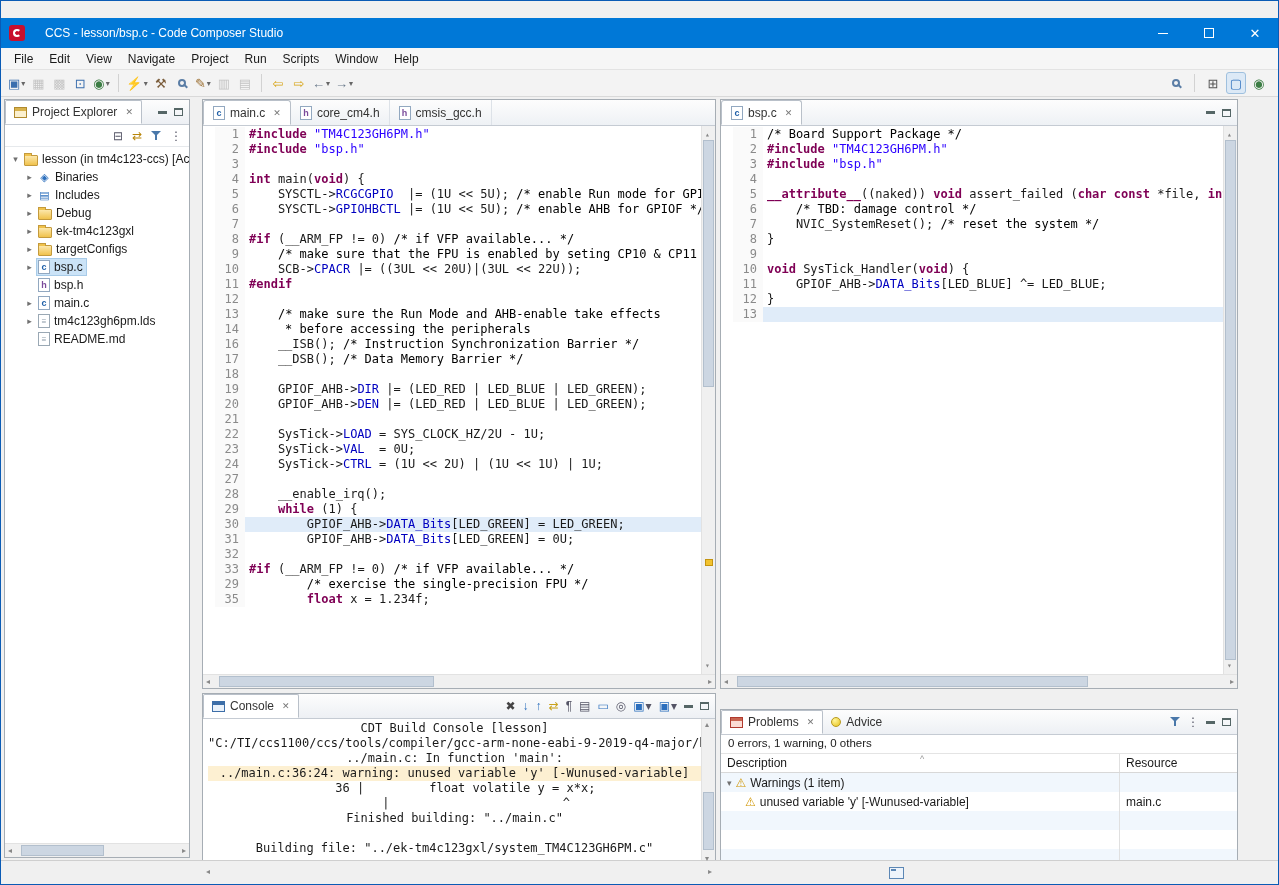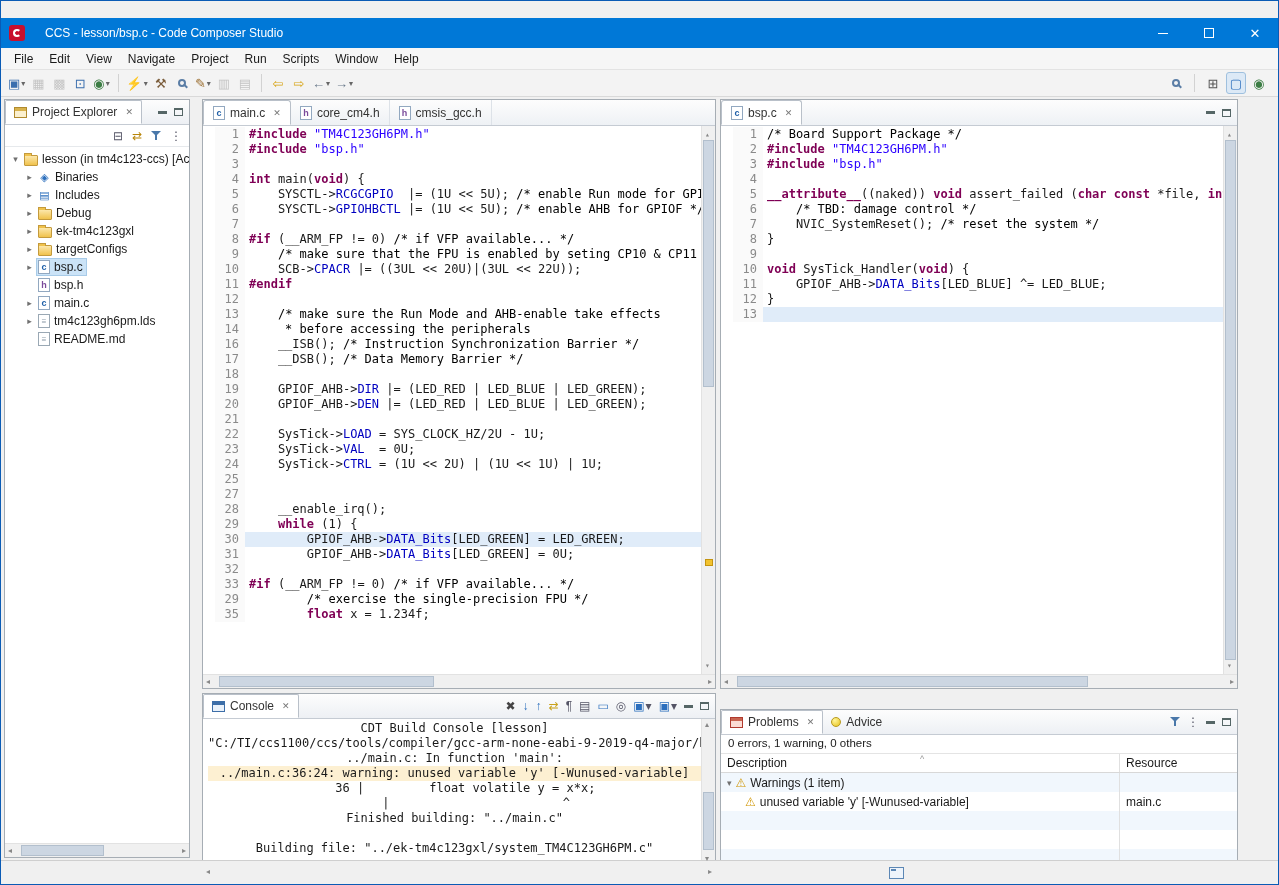--- a/index.html
+++ b/index.html
@@ -384,21 +384,20 @@
               <div class="crow"><span class="ann"></span><span class="lnum">14</span><span class="ctext"><span class="cmt">     * before accessing the peripherals</span></span></div>
               <div class="crow"><span class="ann"></span><span class="lnum">16</span><span class="ctext">    __ISB(); <span class="cmt">/* Instruction Synchronization Barrier */</span></span></div>
               <div class="crow"><span class="ann"></span><span class="lnum">17</span><span class="ctext">    __DSB(); <span class="cmt">/* Data Memory Barrier */</span></span></div>
               <div class="crow"><span class="ann"></span><span class="lnum">18</span><span class="ctext"></span></div>
               <div class="crow"><span class="ann"></span><span class="lnum">19</span><span class="ctext">    GPIOF_AHB-&gt;<span class="fld">DIR</span> |= (LED_RED | LED_BLUE | LED_GREEN);</span></div>
               <div class="crow"><span class="ann"></span><span class="lnum">20</span><span class="ctext">    GPIOF_AHB-&gt;<span class="fld">DEN</span> |= (LED_RED | LED_BLUE | LED_GREEN);</span></div>
               <div class="crow"><span class="ann"></span><span class="lnum">21</span><span class="ctext"></span></div>
               <div class="crow"><span class="ann"></span><span class="lnum">22</span><span class="ctext">    SysTick-&gt;<span class="fld">LOAD</span> = SYS_CLOCK_HZ/2U - 1U;</span></div>
               <div class="crow"><span class="ann"></span><span class="lnum">23</span><span class="ctext">    SysTick-&gt;<span class="fld">VAL</span>  = 0U;</span></div>
               <div class="crow"><span class="ann"></span><span class="lnum">24</span><span class="ctext">    SysTick-&gt;<span class="fld">CTRL</span> = (1U &lt;&lt; 2U) | (1U &lt;&lt; 1U) | 1U;</span></div>
-              <div class="crow"><span class="ann"></span><span class="lnum">25</span><span class="ctext"></span></div>
               <div class="crow"><span class="ann"></span><span class="lnum">27</span><span class="ctext"></span></div>
               <div class="crow"><span class="ann"></span><span class="lnum">28</span><span class="ctext">    __enable_irq();</span></div>
               <div class="crow"><span class="ann"></span><span class="lnum">29</span><span class="ctext">    <span class="kw">while</span> (1) {</span></div>
               <div class="crow"><span class="ann"></span><span class="lnum">30</span><span class="ctext curline">        GPIOF_AHB-&gt;<span class="fld">DATA_Bits</span>[LED_GREEN] = LED_GREEN;</span></div>
               <div class="crow"><span class="ann"></span><span class="lnum">31</span><span class="ctext">        GPIOF_AHB-&gt;<span class="fld">DATA_Bits</span>[LED_GREEN] = 0U;</span></div>
               <div class="crow"><span class="ann"></span><span class="lnum">32</span><span class="ctext"></span></div>
               <div class="crow"><span class="ann"></span><span class="lnum">33</span><span class="ctext"><span class="kw">#if</span> (__ARM_FP != 0) <span class="cmt">/* if VFP available... */</span></span></div>
               <div class="crow"><span class="ann"></span><span class="lnum">29</span><span class="ctext">        <span class="cmt">/* exercise the single-precision FPU */</span></span></div>
               <div class="crow"><span class="ann"></span><span class="lnum">35</span><span class="ctext">        <span class="kw">float</span> x = 1.234f;</span></div>
             </div>

